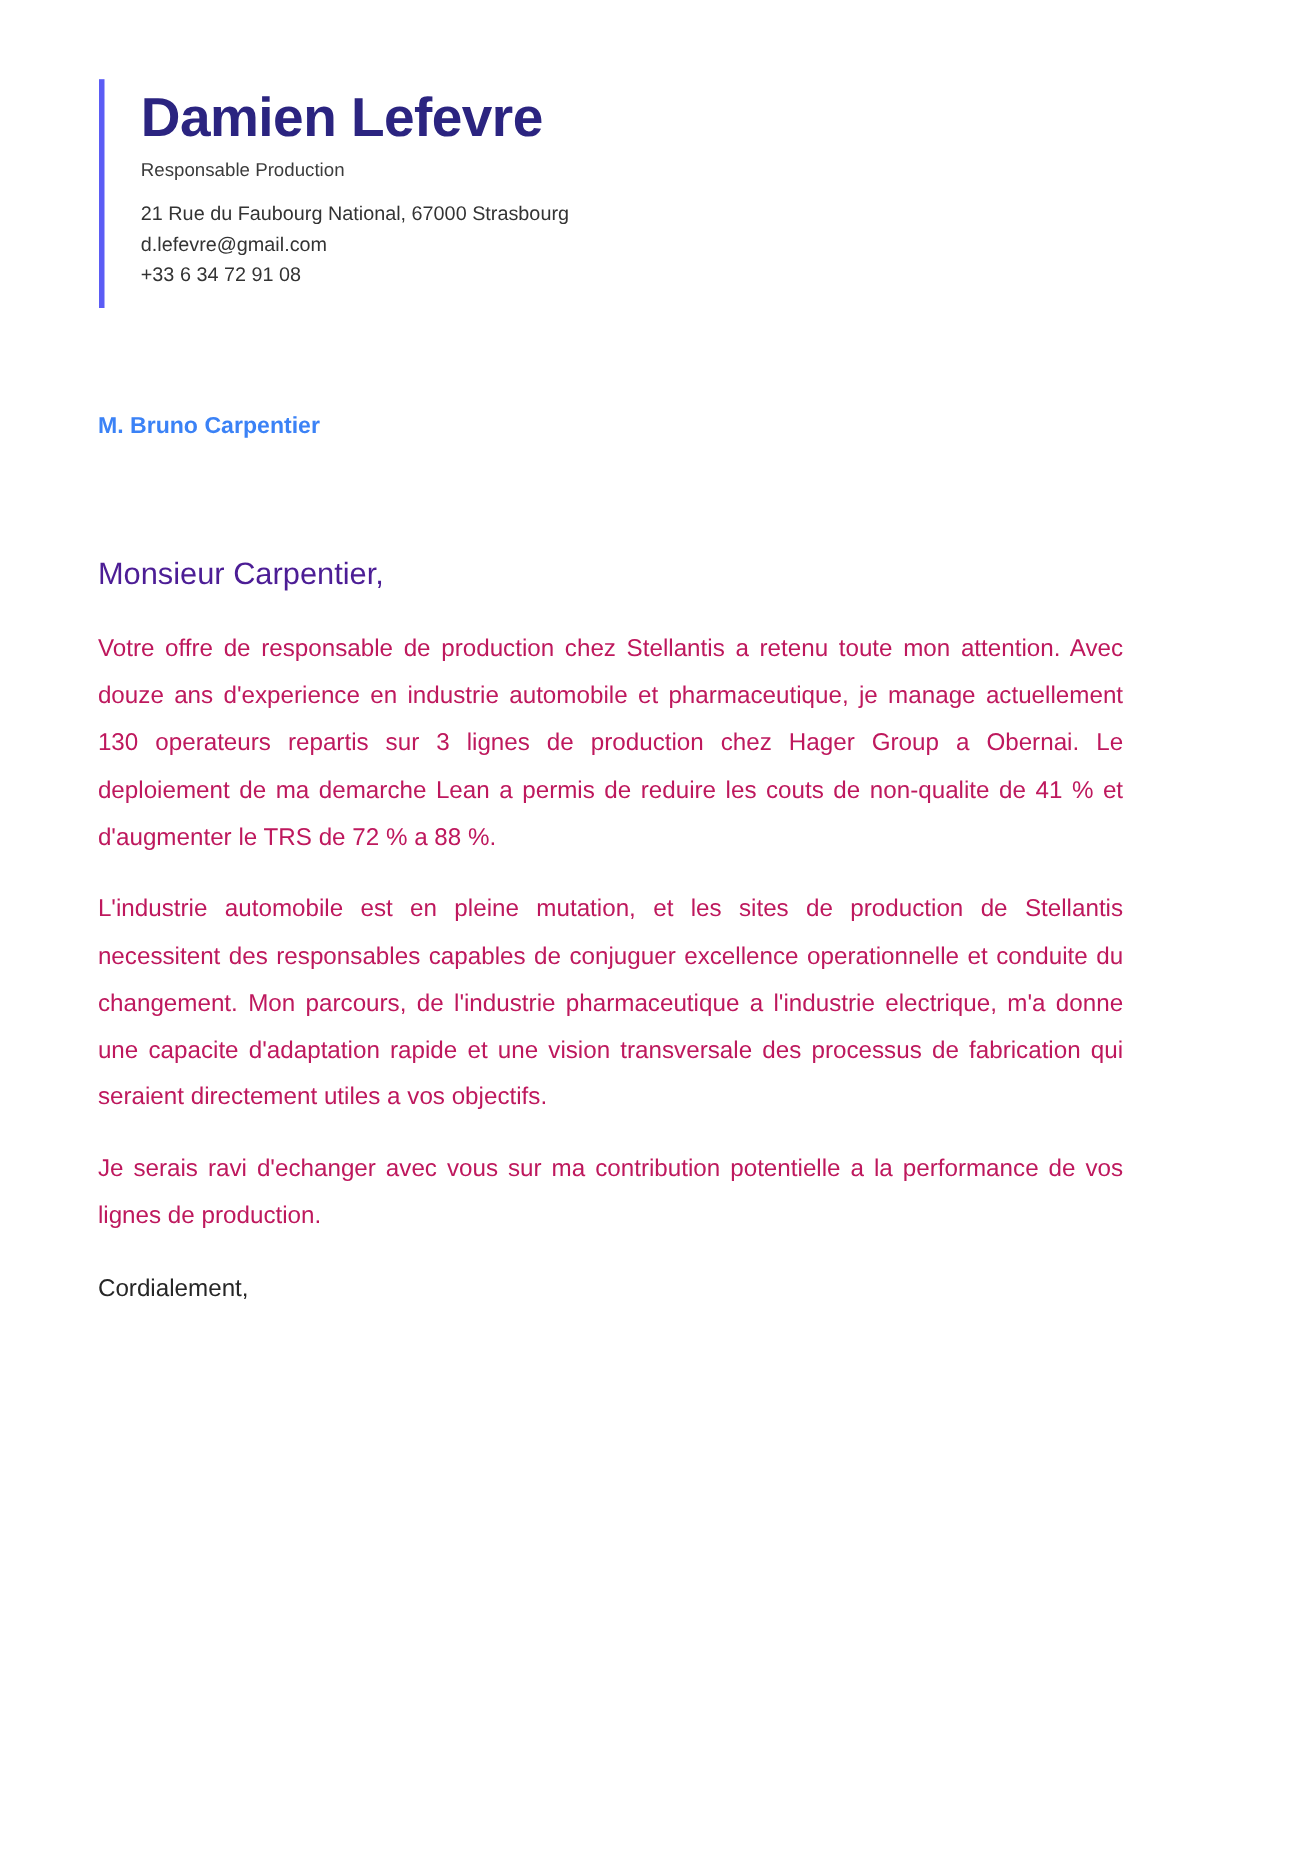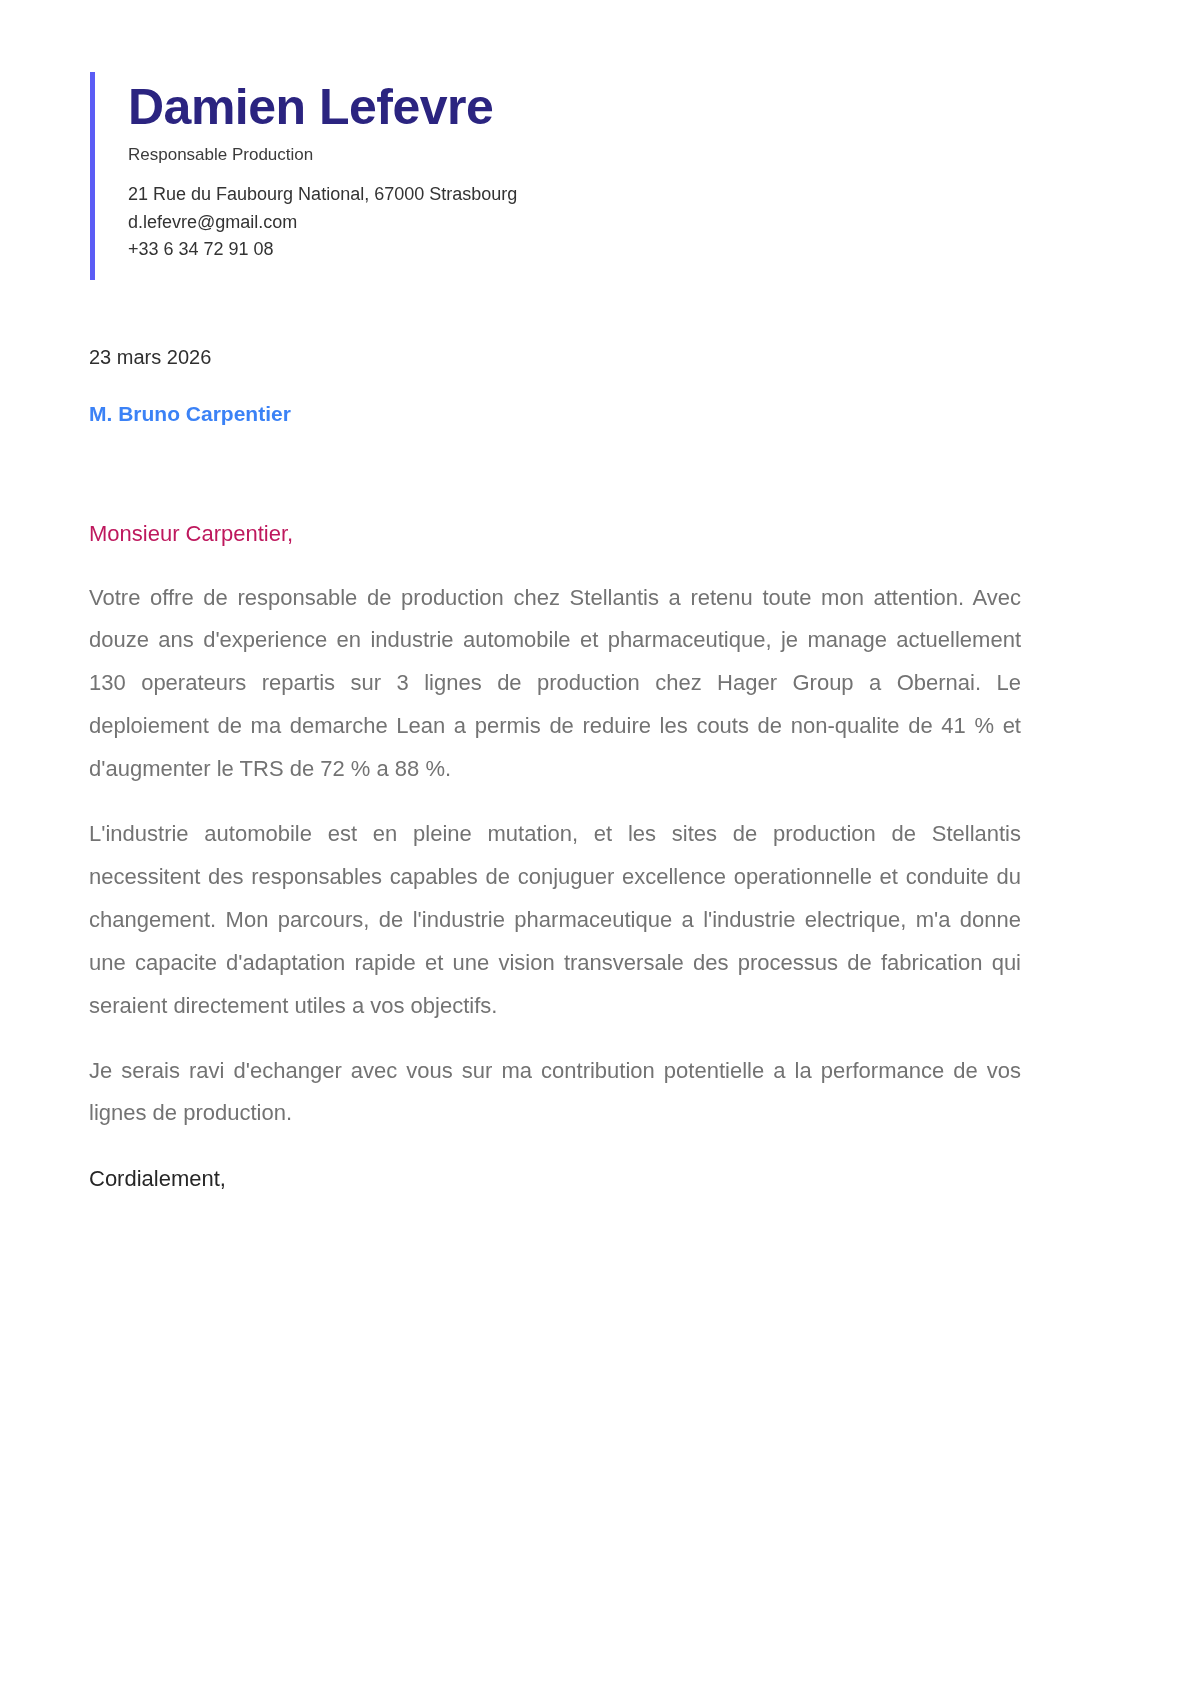--- a/index.html
+++ b/index.html
@@ -88,29 +88,28 @@
   }
 
   
   .body-block {
     position: absolute;
     left: 89px;
     top: 504px;
     width: 932px;
   }
   .salutation {
-    font-size: 22px;
-    color: #be185d;
+    font-size: 28px;
+    color: #4c1d95;
     line-height: 1.3;
     margin-bottom: 28px;
-    margin-top: 16px;
   }
   .para {
     font-size: 22px;
-    color: #737373;
+    color: #be185d;
     line-height: 1.95;
     text-align: justify;
     text-justify: inter-word;
     margin: 0 0 22px 0;
   }
   .para:last-of-type { margin-bottom: 0; }
   .closing {
     font-size: 22px;
     color: #262626;
     line-height: 1.3;
@@ -136,21 +135,20 @@
     <div class="job-title">Responsable Production</div>
 
     <div class="contact">
       <div>21 Rue du Faubourg National, 67000 Strasbourg</div>
       <div>d.lefevre@gmail.com</div>
       <div>+33 6 34 72 91 08</div>
     </div>
   </div>
 
   <div class="meta">
-    <div class="date">23 mars 2026</div>
     <div class="recipient-name">M. Bruno Carpentier</div>
   </div>
 
   <div class="body-block">
     <div class="salutation">Monsieur Carpentier,</div>
 
     <p class="para">Votre offre de responsable de production chez Stellantis a retenu toute mon attention. Avec douze ans d'experience en industrie automobile et pharmaceutique, je manage actuellement 130 operateurs repartis sur 3 lignes de production chez Hager Group a Obernai. Le deploiement de ma demarche Lean a permis de reduire les couts de non-qualite de 41 % et d'augmenter le TRS de 72 % a 88 %.</p>
 
     <p class="para">L'industrie automobile est en pleine mutation, et les sites de production de Stellantis necessitent des responsables capables de conjuguer excellence operationnelle et conduite du changement. Mon parcours, de l'industrie pharmaceutique a l'industrie electrique, m'a donne une capacite d'adaptation rapide et une vision transversale des processus de fabrication qui seraient directement utiles a vos objectifs.</p>
 

